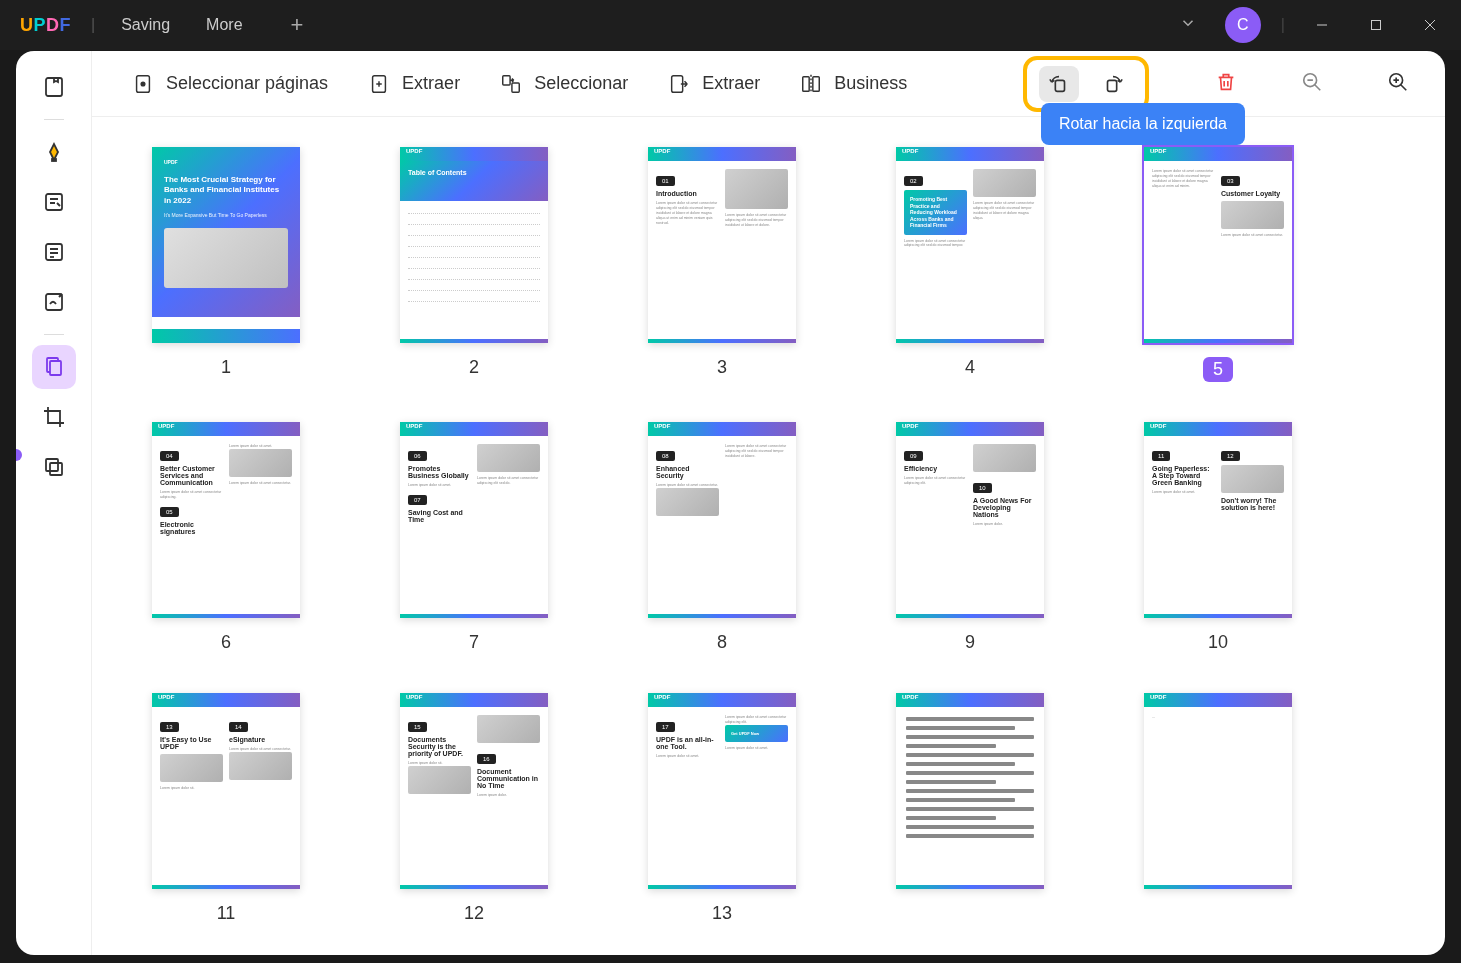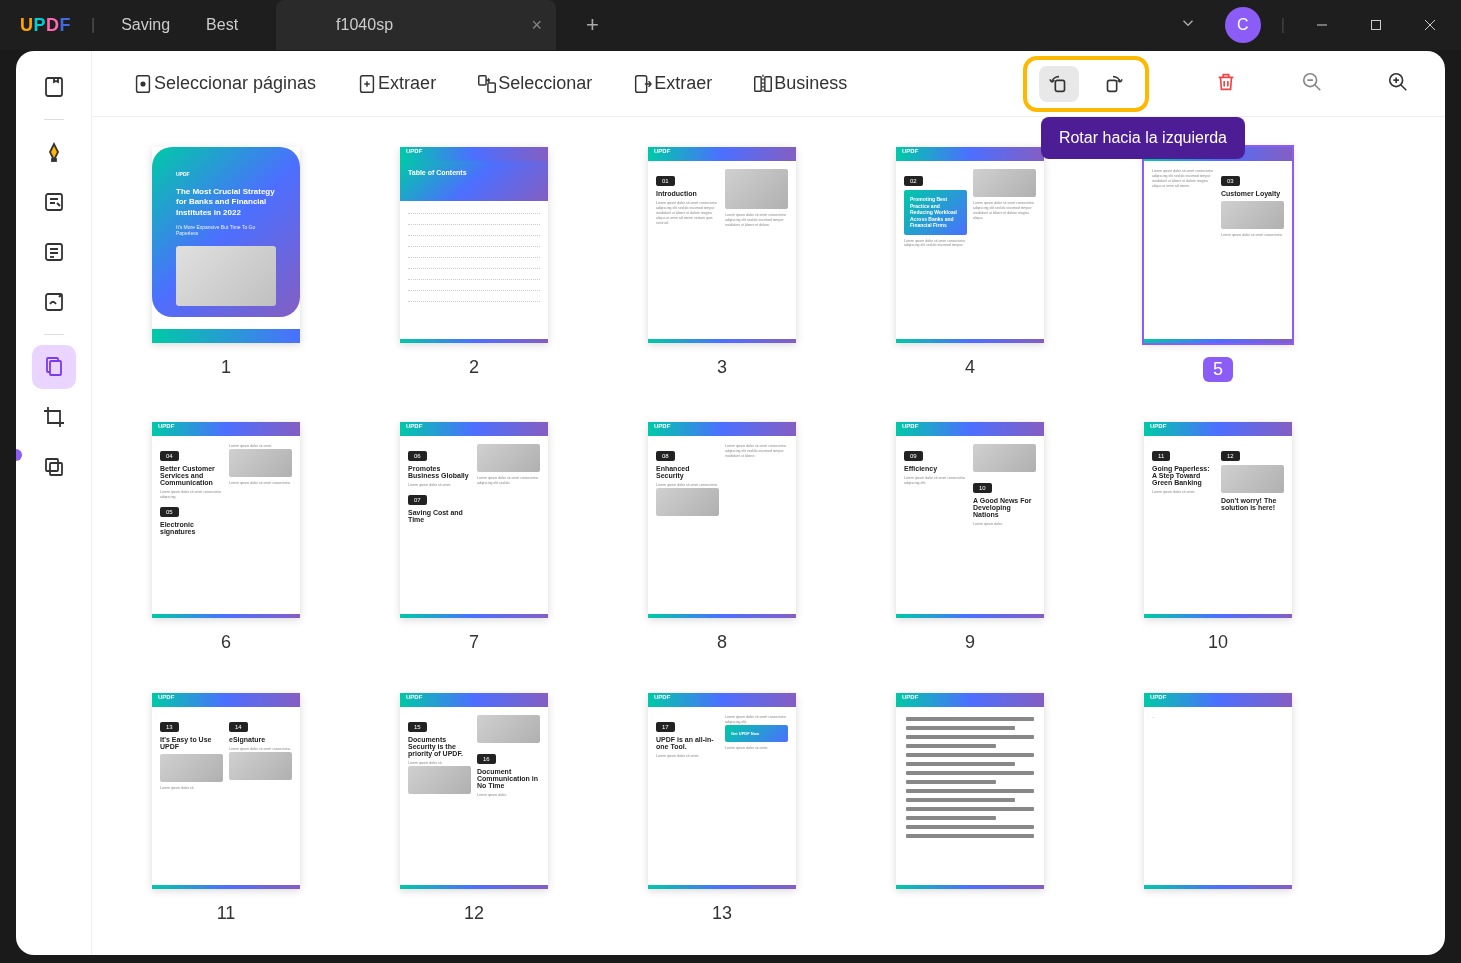--- a/index.html
+++ b/index.html
@@ -32,50 +32,50 @@
 .sidebar { width: 76px; padding-top: 14px; display: flex; flex-direction: column; align-items: center; gap: 6px; border-right: 1px solid #eee; }
 .side-btn { width: 44px; height: 44px; border-radius: 10px; display: flex; align-items: center; justify-content: center; cursor: pointer; color: #333; }
 .side-btn.active { background: #E9D5FF; color: #7C3AED; }
 .side-btn svg { width: 24px; height: 24px; }
 .side-sep { width: 20px; height: 1px; background: #ddd; margin: 4px 0; }
 .side-indicator { position: absolute; left: 0; top: 398px; width: 12px; height: 12px; border-radius: 50%; background: #8B5CF6; transform: translateX(-6px); }
 
 
 .main { flex: 1; display: flex; flex-direction: column; }
 .toolbar { height: 66px; display: flex; align-items: center; padding: 0 30px 0 40px; gap: 40px; border-bottom: 1px solid #eee; position: relative; }
-.tool-btn { display: flex; align-items: center; color: #333; font-size: 18px; cursor: pointer; }
+.tool-btn { display: flex; align-items: center; gap: 12px; color: #333; font-size: 18px; cursor: pointer; }
 .tool-btn svg { width: 22px; height: 22px; }
 .tool-spacer { flex: 1; }
 .rotate-group { display: flex; align-items: center; gap: 14px; border: 4px solid #FFB800; border-radius: 14px; padding: 6px 12px; }
 .rotate-btn { width: 40px; height: 36px; border-radius: 8px; display: flex; align-items: center; justify-content: center; cursor: pointer; }
 .rotate-btn.hover { background: #e8e8e8; }
 .rotate-btn svg { width: 22px; height: 26px; }
 .trash-btn { color: #ef4444; cursor: pointer; padding: 6px; margin-left: 20px; }
 .trash-btn svg { width: 22px; height: 22px; }
 .zoom-btn { color: #888; cursor: pointer; padding: 6px; margin-left: 12px; }
 .zoom-btn.dark { color: #333; }
 .zoom-btn svg { width: 22px; height: 22px; }
 
 
-.tooltip { position: absolute; top: 66px; right: 200px; background: #4c1d95; color: #fff; padding: 12px 18px; border-radius: 8px; font-size: 16px; white-space: nowrap; z-index: 100; }
+.tooltip { position: absolute; top: 52px; right: 200px; background: #3b82f6; color: #fff; padding: 12px 18px; border-radius: 8px; font-size: 16px; white-space: nowrap; z-index: 100; }
 
 
 .page-grid { flex: 1; overflow: auto; padding: 30px 40px; }
 .grid-inner { display: grid; grid-template-columns: repeat(5, 1fr); gap: 40px 60px; max-width: 1180px; }
 .page-item { display: flex; flex-direction: column; align-items: center; gap: 14px; cursor: pointer; }
 .thumb { width: 148px; height: 196px; background: #fff; box-shadow: 0 2px 8px rgba(0,0,0,0.15); position: relative; overflow: hidden; }
 .thumb.selected { outline: 2px solid #8B5CF6; }
 .thumb-header { height: 14px; background: linear-gradient(90deg, #00C9A7, #4C6FFF, #845EC2); position: relative; }
 .thumb-header::before { content: "UPDF"; position: absolute; left: 6px; top: 1px; font-size: 6px; color: #fff; font-weight: bold; }
 .thumb-footer { position: absolute; bottom: 0; left: 0; right: 0; height: 4px; background: linear-gradient(90deg, #00C9A7, #4C6FFF, #845EC2); }
 .page-num { font-size: 18px; color: #333; }
 .page-num.selected { background: #8B5CF6; color: #fff; padding: 2px 10px; border-radius: 6px; }
 
 
-.t-hero { background: linear-gradient(135deg, #00C9A7, #4C6FFF, #845EC2); height: 170px; padding: 24px; color: #fff; border-radius: 20px; }
+.t-hero { background: linear-gradient(135deg, #00C9A7, #4C6FFF, #845EC2); height: 170px; padding: 12px; color: #fff; }
 .t-hero-title { font-size: 8px; font-weight: bold; line-height: 1.3; margin-bottom: 6px; }
 .t-hero-sub { font-size: 5px; opacity: 0.9; margin-bottom: 10px; }
 .t-hero-img { width: 100%; height: 60px; background: linear-gradient(135deg,#e0e0e0,#c0c0c0); border-radius: 3px; }
 .t-hero-bottom { position: absolute; bottom: 0; left:0; right:0; height: 14px; background: linear-gradient(90deg, #00C9A7, #4C6FFF); }
 
 .t-toc-title { background: linear-gradient(135deg, #00C9A7, #4C6FFF, #845EC2); color: #fff; padding: 8px; font-size: 7px; font-weight: bold; height: 40px; }
 .t-toc-lines { padding: 8px; }
 .t-toc-line { height: 5px; border-bottom: 1px dotted #ccc; margin-bottom: 6px; display: flex; justify-content: space-between; font-size: 4px; color: #666; }
 
 .t-section { padding: 8px; }
@@ -92,25 +92,21 @@
 .t-list-line.short { width: 70%; }
 .t-list-line.med { width: 85%; }
 </style>
 </head>
 <body>
 
 <div class="titlebar">
   <div class="logo"><span class="u">U</span><span class="p">P</span><span class="d">D</span><span class="f">F</span></div>
   <span class="title-sep">|</span>
   <div class="menu-item">Saving</div>
-  <div class="menu-item">Best</div>
-  <div class="tab">
-    <span>f1040sp</span>
-    <span class="tab-close">×</span>
-  </div>
+  <div class="menu-item">More</div>
   <div class="tab-add">+</div>
   <div class="title-spacer"></div>
   <div class="title-right">
     <div class="chev"><svg viewBox="0 0 24 24" width="18" height="18" fill="none" stroke="currentColor" stroke-width="2">
           <polyline points="6 9 12 15 18 9"></polyline>
         </svg></div>
     <div class="avatar">C</div>
     <span class="title-sep2">|</span>
     <div class="win-btn">
         <svg viewBox="0 0 12 12" stroke="currentColor" stroke-width="1">

